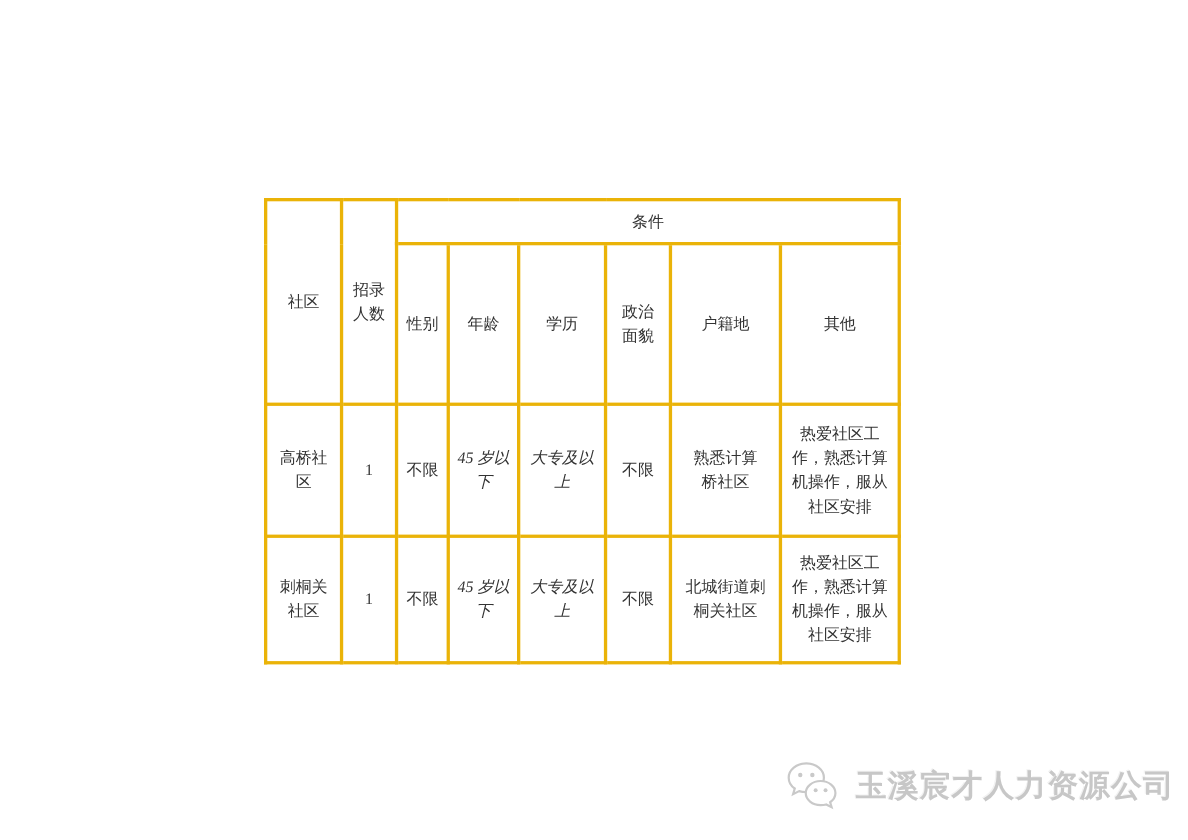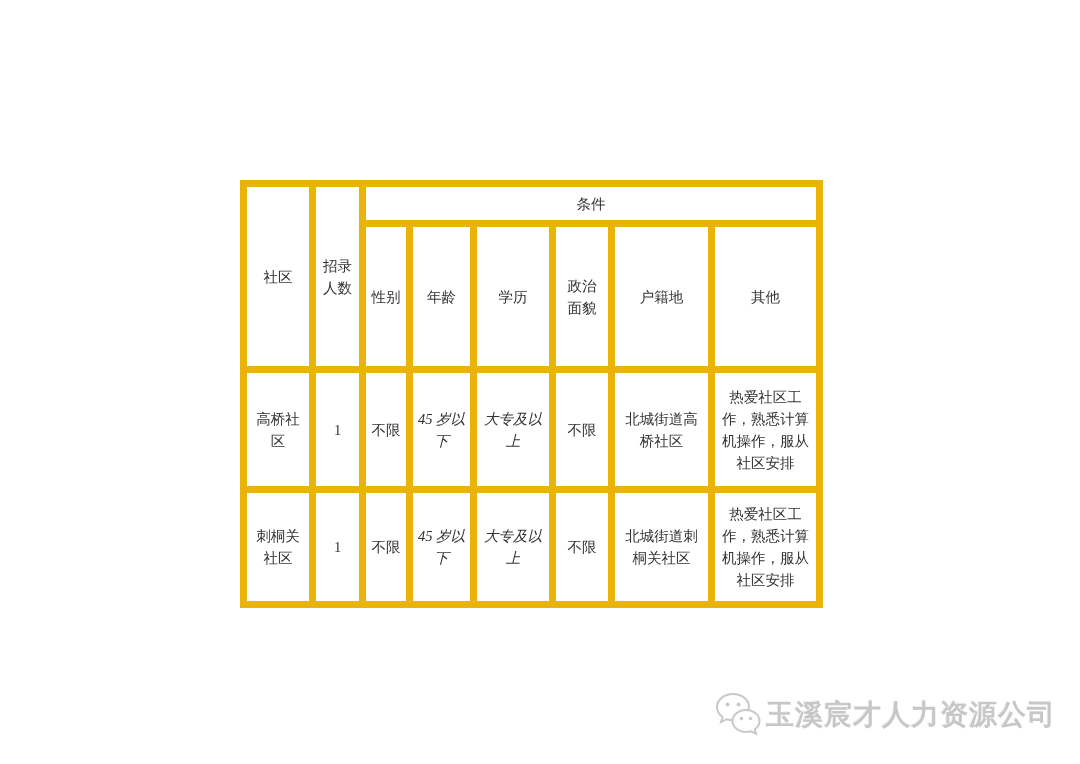--- a/index.html
+++ b/index.html
@@ -17,21 +17,21 @@
   }
   table.recruit-table {
     position: absolute;
     left: 240px;
     top: 180px;
     border-collapse: collapse;
     table-layout: fixed;
     width: 576px;
   }
   table.recruit-table td {
-    border: 7px solid #eab308;
+    border: 3px solid #eab308;
     text-align: center;
     vertical-align: middle;
     color: #333333;
     font-size: 14.5px;
     white-space: pre-line;
     padding: 2px 3px;
     line-height: 22px;
     overflow: hidden;
   }
   tr.r-cond  { height: 40px; }
@@ -43,21 +43,21 @@
   td.lh-mid   { line-height: 25px; font-style: italic; }
   td.lh-tight { line-height: 20px; margin-top: 16px; }
   td.cond-cell { line-height: 20px; font-size: 15px; }
 
   .watermark {
     position: absolute;
     left: 712px;
     top: 690px;
     display: flex;
     align-items: center;
-    gap: 2px;
+    gap: 14px;
   }
   .wm-icon svg { display: block; }
   .wm-text {
     font-size: 28px;
     font-weight: bold;
     letter-spacing: 1px;
     color: #c7c7c7;
     text-shadow: 1px 1px 0 #ffffff, -1px -1px 0 #f2f2f2;
     font-family: "Liberation Sans", "DejaVu Sans", sans-serif;
   }
@@ -97,21 +97,21 @@
       <tr class="r-data1">
         <td class="lh-wide">高桥社
 区</td>
         <td>1</td>
         <td>不限</td>
         <td class="lh-mid">45 岁以
 下</td>
         <td class="lh-mid">大专及以
 上</td>
         <td>不限</td>
-        <td class="lh-tight">北城街道高
+        <td class="lh-tight">熟悉计算
 桥社区</td>
         <td class="lh-tight">热爱社区工
 作，熟悉计算
 机操作，服从
 社区安排</td>
       </tr>
       <tr class="r-data2">
         <td class="lh-wide">刺桐关
 社区</td>
         <td>1</td>

